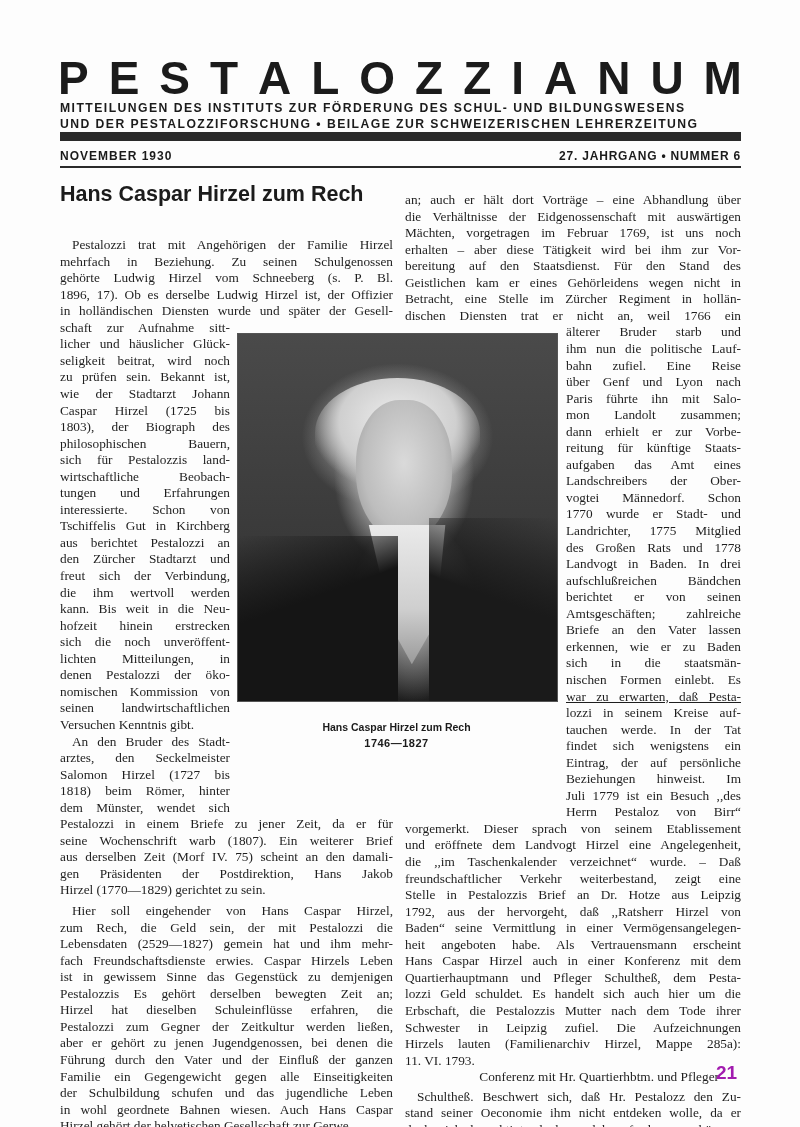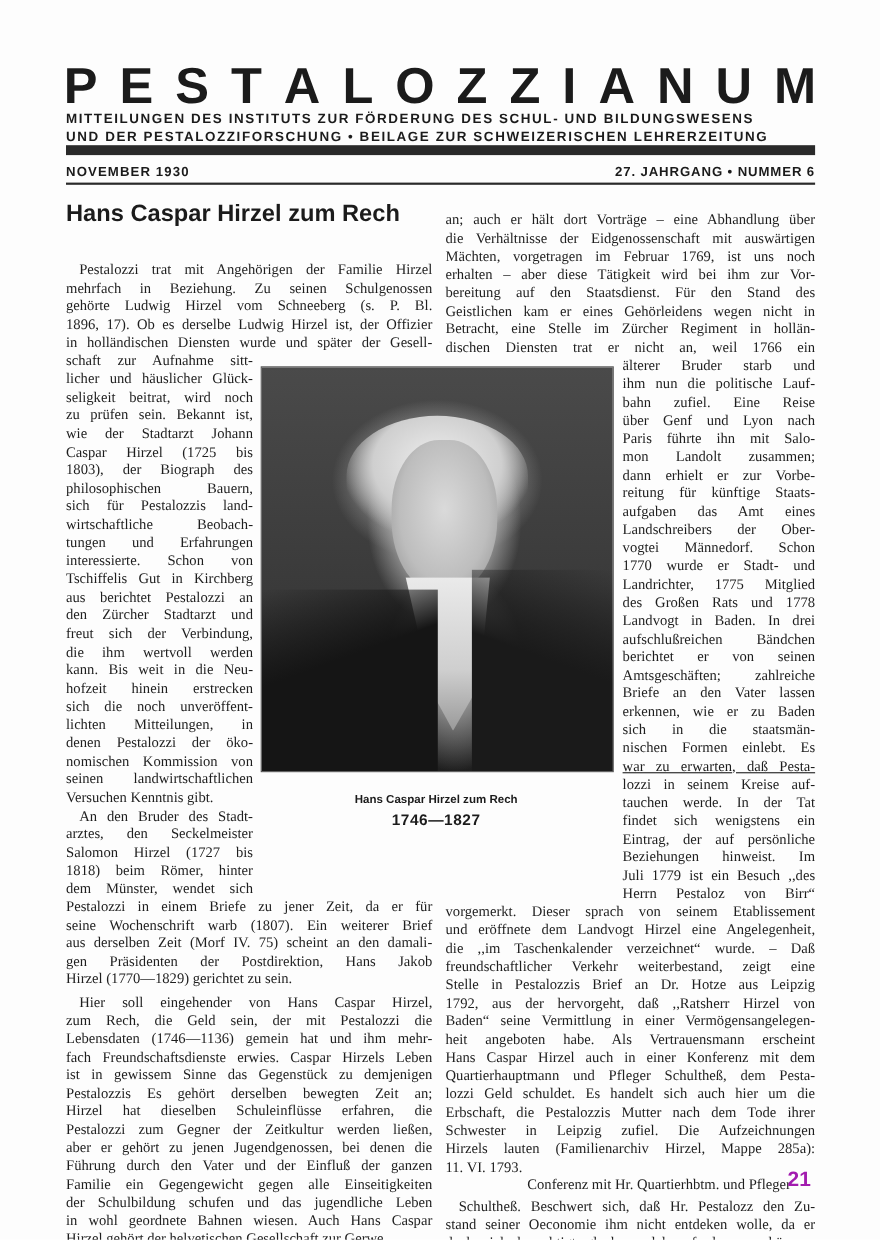--- a/index.html
+++ b/index.html
@@ -116,21 +116,21 @@
       <div class="line" style="left: 60px; top: 766.6px; width: 170px;">Salomon Hirzel (1727 bis</div>
       <div class="line" style="left: 60px; top: 783.15px; width: 170px;">1818) beim Römer, hinter</div>
       <div class="line" style="left: 60px; top: 799.7px; width: 170px;">dem Münster, wendet sich</div>
       <div class="line" style="left: 60px; top: 816.25px; width: 333px;">Pestalozzi in einem Briefe zu jener Zeit, da er für</div>
       <div class="line" style="left: 60px; top: 832.8px; width: 333px;">seine Wochenschrift warb (1807). Ein weiterer Brief</div>
       <div class="line" style="left: 60px; top: 849.35px; width: 333px;">aus derselben Zeit (Morf IV. 75) scheint an den damali-</div>
       <div class="line" style="left: 60px; top: 865.9px; width: 333px;">gen Präsidenten der Postdirektion, Hans Jakob</div>
       <div class="line last" style="left: 60px; top: 882.45px; width: 333px;">Hirzel (1770—1829) gerichtet zu sein.</div>
       <div class="line" style="left: 60px; top: 903px; width: 321px; padding-left: 12px;">Hier soll eingehender von Hans Caspar Hirzel,</div>
       <div class="line" style="left: 60px; top: 919.55px; width: 333px;">zum Rech, die Geld sein, der mit Pestalozzi die</div>
-      <div class="line" style="left: 60px; top: 936.1px; width: 333px;">Lebensdaten (1746—1136) gemein hat und ihm mehr-</div>
+      <div class="line" style="left: 60px; top: 936.1px; width: 333px;">Lebensdaten (2529—1827) gemein hat und ihm mehr-</div>
       <div class="line" style="left: 60px; top: 952.65px; width: 333px;">fach Freundschaftsdienste erwies. Caspar Hirzels Leben</div>
       <div class="line" style="left: 60px; top: 969.2px; width: 333px;">ist in gewissem Sinne das Gegenstück zu demjenigen</div>
       <div class="line" style="left: 60px; top: 985.75px; width: 333px;">Pestalozzis Es gehört derselben bewegten Zeit an;</div>
       <div class="line" style="left: 60px; top: 1002.3px; width: 333px;">Hirzel hat dieselben Schuleinflüsse erfahren, die</div>
       <div class="line" style="left: 60px; top: 1018.85px; width: 333px;">Pestalozzi zum Gegner der Zeitkultur werden ließen,</div>
       <div class="line" style="left: 60px; top: 1035.4px; width: 333px;">aber er gehört zu jenen Jugendgenossen, bei denen die</div>
       <div class="line" style="left: 60px; top: 1051.95px; width: 333px;">Führung durch den Vater und der Einfluß der ganzen</div>
       <div class="line" style="left: 60px; top: 1068.5px; width: 333px;">Familie ein Gegengewicht gegen alle Einseitigkeiten</div>
       <div class="line" style="left: 60px; top: 1085.05px; width: 333px;">der Schulbildung schufen und das jugendliche Leben</div>
       <div class="line" style="left: 60px; top: 1101.6px; width: 333px;">in wohl geordnete Bahnen wiesen. Auch Hans Caspar</div>
@@ -198,16 +198,16 @@
 
   <div class="portrait">
     <div class="hair"></div>
     <div class="face"></div>
     <div class="cravat"></div>
     <div class="coat-l"></div>
     <div class="coat-r"></div>
   </div>
 
   <div class="caption" style="top:721px; font-size:10.5px;">Hans Caspar Hirzel zum Rech</div>
-  <div class="caption" style="top:737px; font-size:14px; letter-spacing:0.5px;">1746—1827</div>
+  <div class="caption" style="top:737px; font-size:11px; letter-spacing:0.5px;">1746—1827</div>
 
   <div class="page-number">21</div>
 </div>
 
 </body></html>

